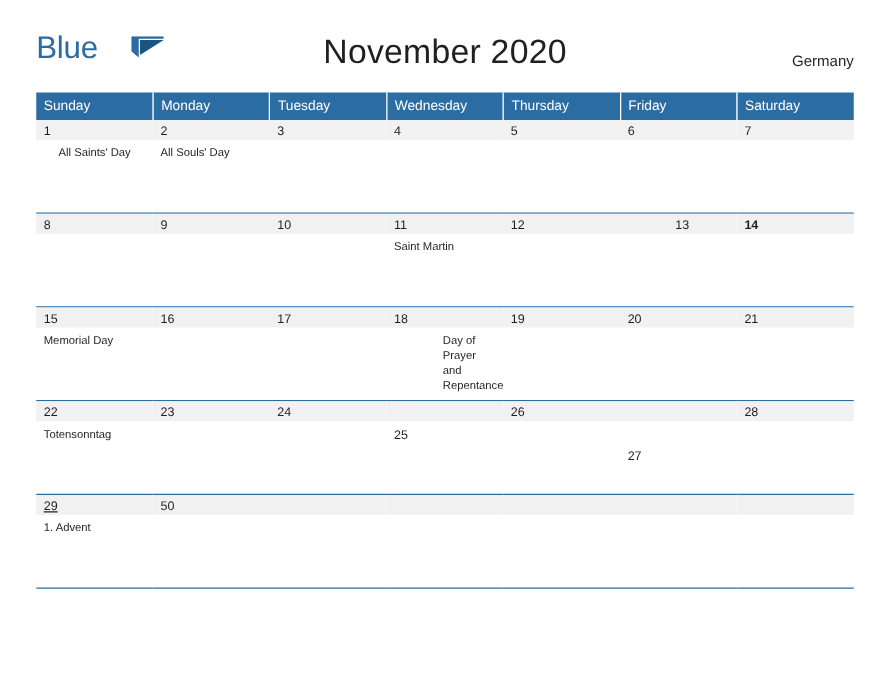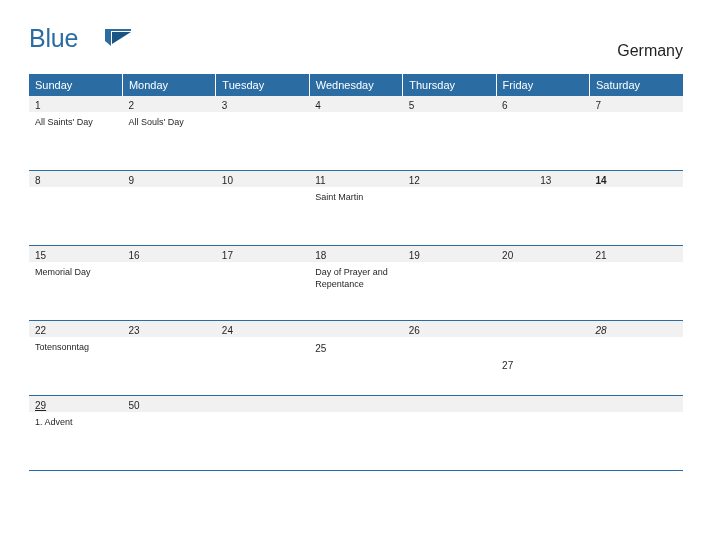--- a/index.html
+++ b/index.html
@@ -63,21 +63,21 @@
     text-align: center;
     font-size: 27px;
     font-weight: normal;
     color: #231f20;
     letter-spacing: 0.2px;
   }
   .country {
     position: absolute;
     right: 0;
     top: 20px;
-    font-size: 16px;
+    font-size: 12px;
     color: #231f20;
   }
   
   .calendar {
     margin: 0 29px;
     width: 654px;
     border-collapse: collapse;
     table-layout: fixed;
   }
   .calendar th {
@@ -126,41 +126,42 @@
 <div class="page">
 
   <div class="header">
     <div class="logo">
       <div class="logo-blue">Blue</div>
       <svg class="logo-flag" viewBox="0 0 26 17">
         <polygon points="0,0 26,0 26,2 6,2 6,17 0,12" fill="#2b6ca3"></polygon>
         <polygon points="7,3 26,3 7,15" fill="#1b5480"></polygon>
       </svg>
     </div>
+    <div class="title">November 2020</div>
     <div class="country">Germany</div>
   </div>
 
   <table class="calendar">
     <thead>
       <tr>
         <th>Sunday</th>
         <th>Monday</th>
         <th>Tuesday</th>
         <th>Wednesday</th>
         <th>Thursday</th>
         <th>Friday</th>
         <th>Saturday</th>
       </tr>
     </thead>
     <tbody id="calendar-body">
         <tr>
           <td>
             <div class="shade-band"></div>
             <div class="daynum" style="position: relative;">1</div>
-            <div class="events" style="position: relative;">
+            <div class="events" style="position: relative; text-align: center;">
               <div>All Saints' Day</div>
             </div>
           </td>
           <td>
             <div class="shade-band"></div>
             <div class="daynum" style="position: relative;">2</div>
             <div class="events" style="position: relative;">
               <div>All Souls' Day</div>
             </div>
           </td>
@@ -230,21 +231,21 @@
             <div class="shade-band"></div>
             <div class="daynum" style="position: relative;">16</div>
           </td>
           <td>
             <div class="shade-band"></div>
             <div class="daynum" style="position: relative;">17</div>
           </td>
           <td>
             <div class="shade-band"></div>
             <div class="daynum" style="position: relative;">18</div>
-            <div class="events" style="position: relative;">
+            <div class="events" style="position: relative; margin-left: 39px;">
               <div>Day of Prayer and Repentance</div>
             </div>
           </td>
           <td>
             <div class="shade-band"></div>
             <div class="daynum" style="position: relative;">19</div>
           </td>
           <td>
             <div class="shade-band"></div>
             <div class="daynum" style="position: relative;">20</div>
@@ -277,21 +278,21 @@
           <td>
             <div class="shade-band"></div>
             <div class="daynum" style="position: relative;">26</div>
           </td>
           <td>
             <div class="shade-band"></div>
             <div class="daynum" style="position: relative; margin-top: 35px;">27</div>
           </td>
           <td>
             <div class="shade-band"></div>
-            <div class="daynum" style="position: relative; font-style: italic;">28</div>
+            <div class="daynum" style="position: relative;">28</div>
           </td>
         </tr>
         <tr class="last-row">
           <td>
             <div class="shade-band"></div>
             <div class="daynum" style="position: relative; text-decoration: underline;">29</div>
             <div class="events" style="position: relative;">
               <div>1. Advent</div>
             </div>
           </td>

